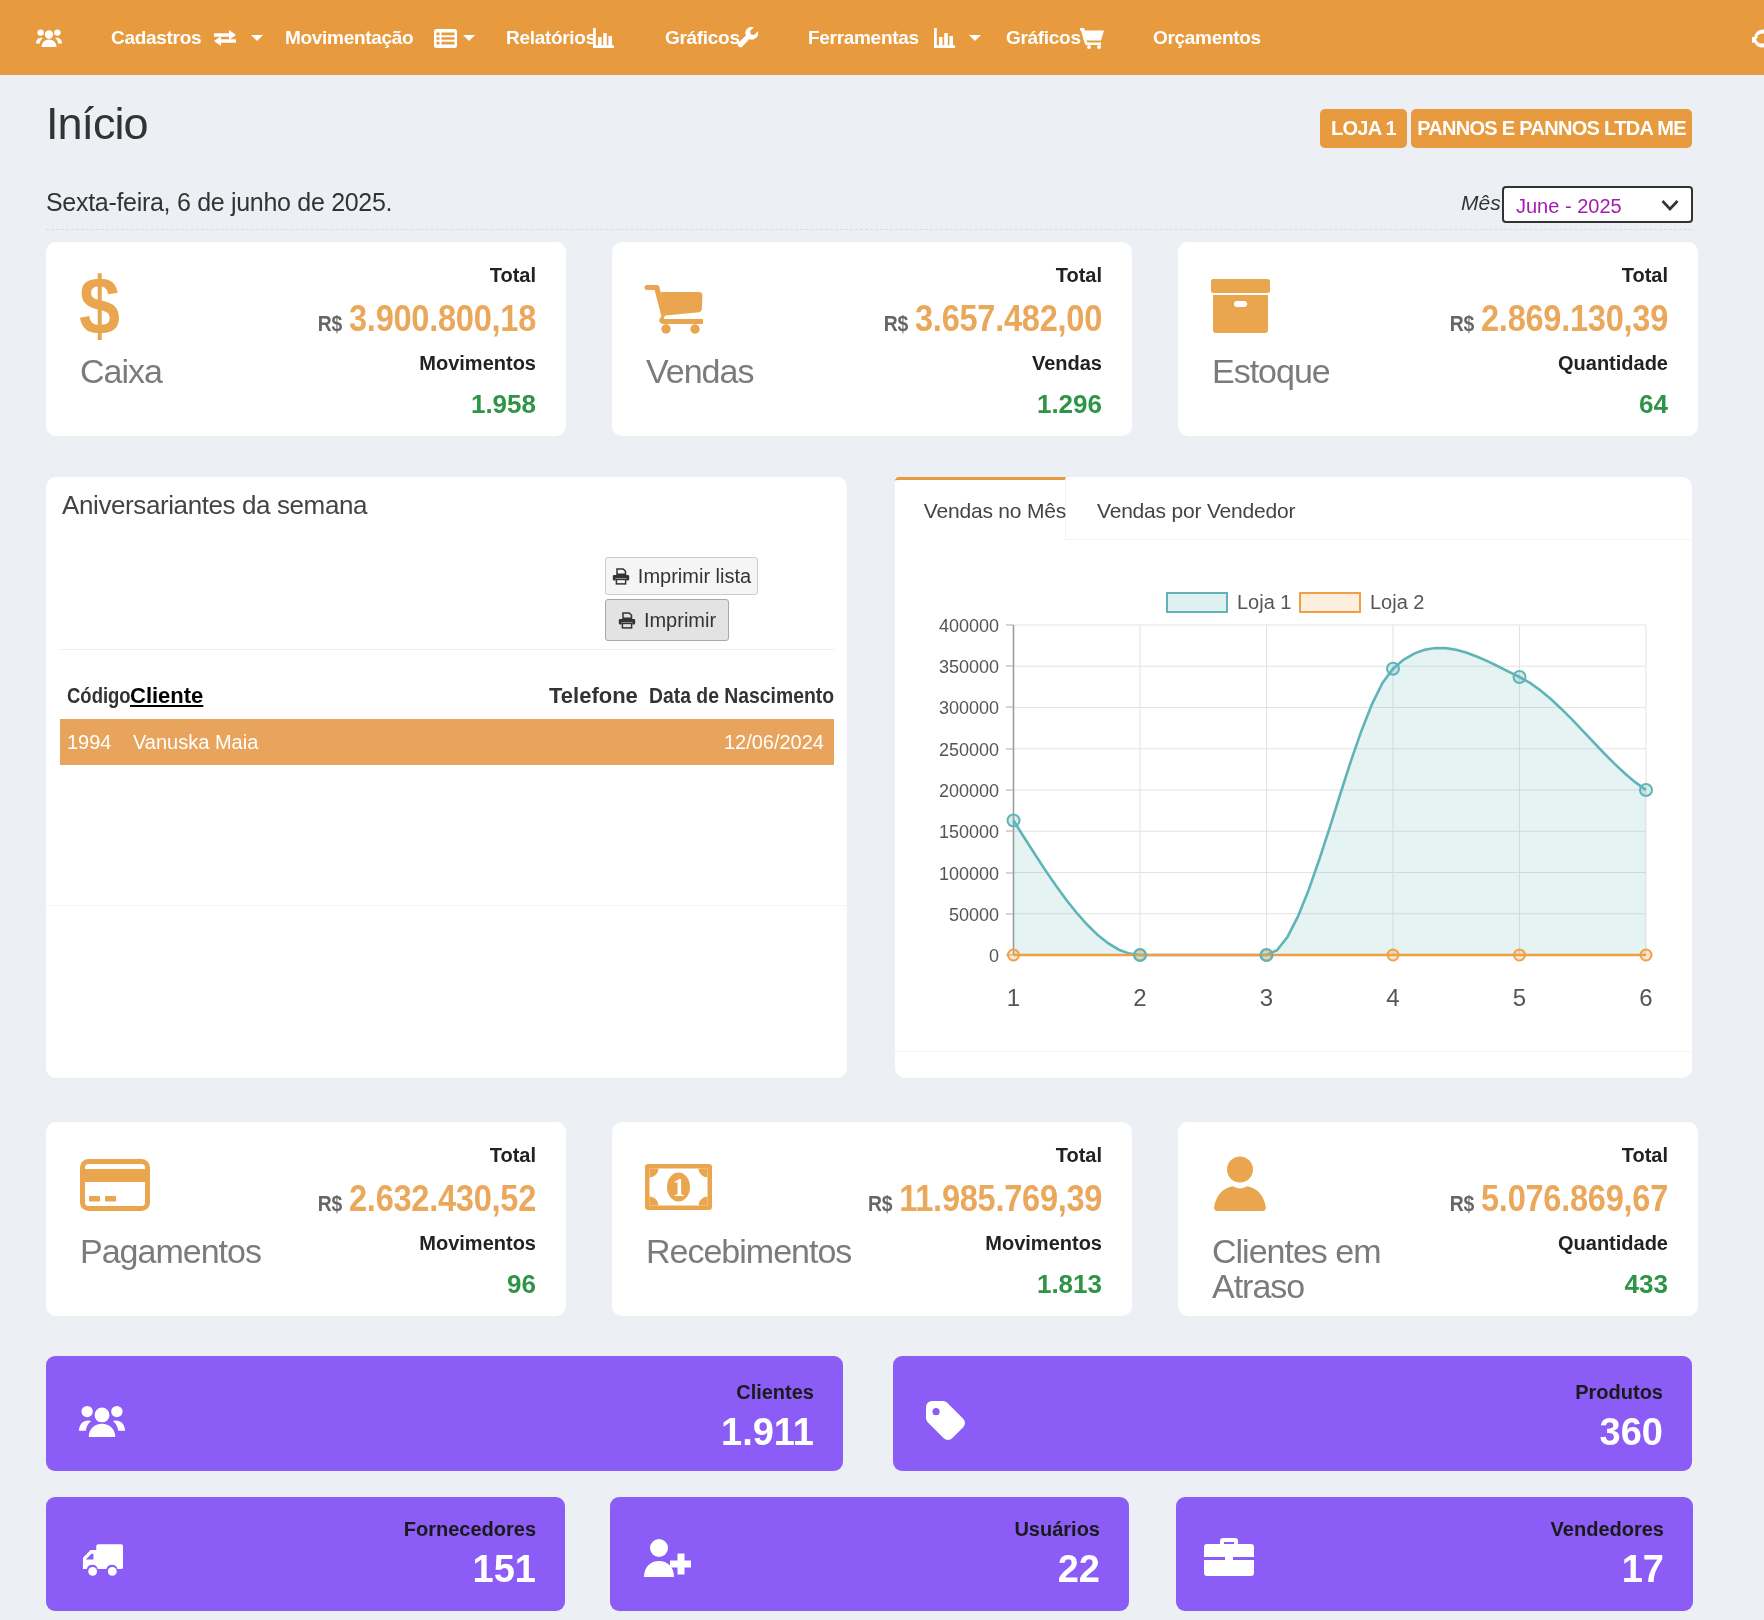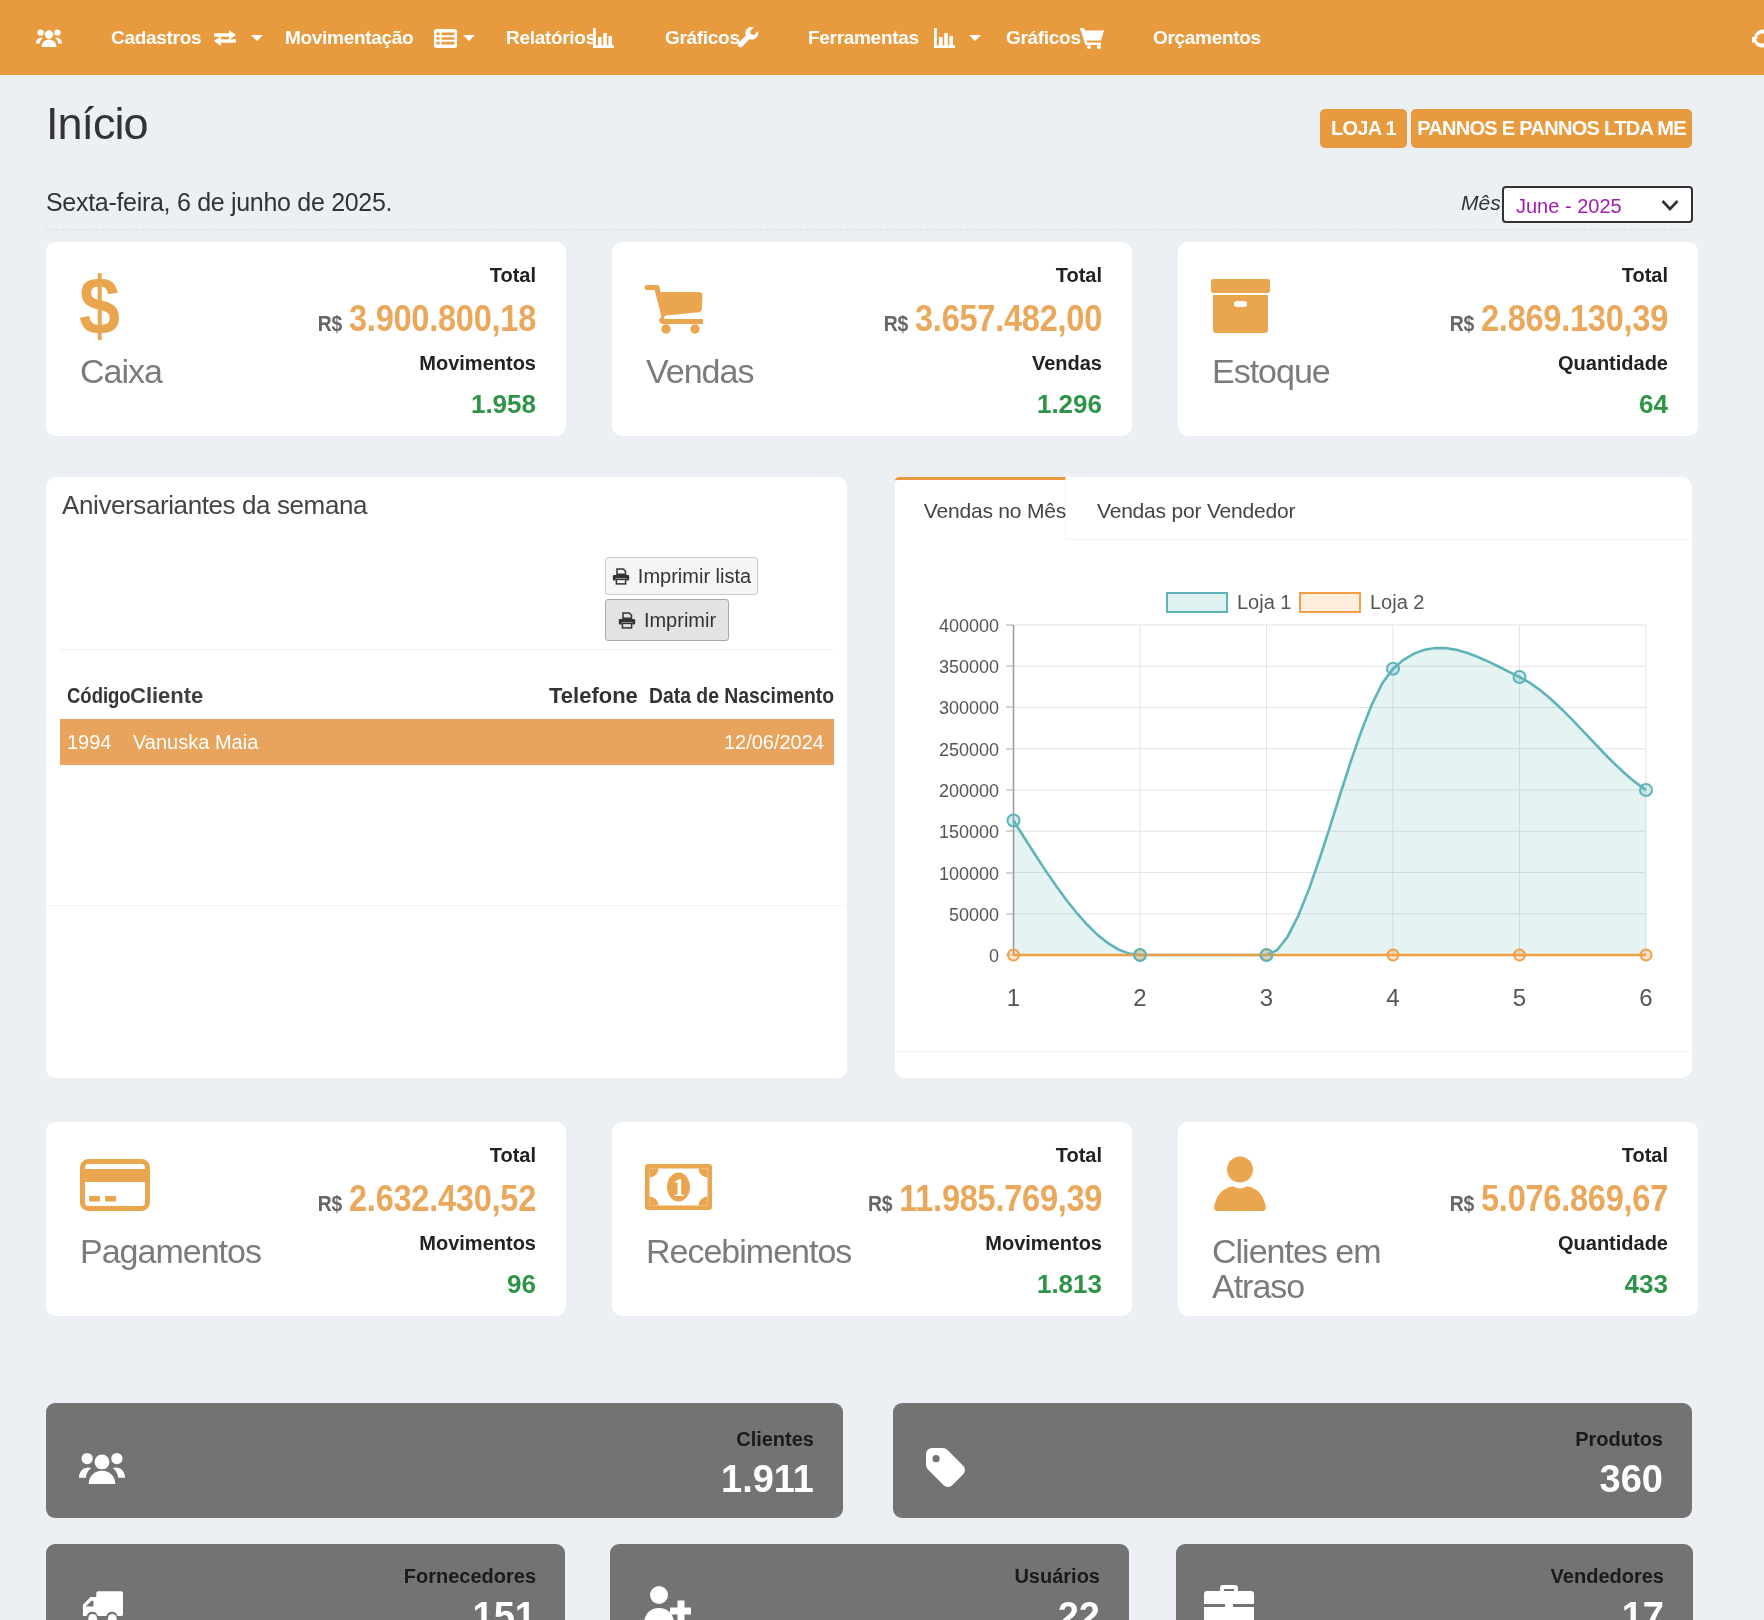--- a/index.html
+++ b/index.html
@@ -10,21 +10,21 @@
 .nav-item { position:absolute; top:0; height:75px; display:flex; align-items:center; color:#fff; font-size:19px; letter-spacing:-0.3px; font-weight:700; padding-top:1px; white-space:nowrap;gap:42px; }
 .nav-item svg { margin-right:7px; }
 .caret { display:inline-block; width:0; height:0; border-left:6px solid transparent; border-right:6px solid transparent; border-top:6px solid #fff; margin-left:8px; }
 .card { position:absolute; background:#fff; border-radius:10px; }
 .card .lbl { position:absolute; left:34px; top:112px; font-size:34px; letter-spacing:-1px; color:#7b7b7b; line-height:1.02; }
 .card .total { position:absolute; right:30px; top:22px; font-size:20px; font-weight:700; color:#222; }
 .card .money { position:absolute; right:30px; top:56px; font-size:37px; font-weight:700; letter-spacing:-0.3px; color:#eaa85c; white-space:nowrap; transform:scaleX(0.88); transform-origin:100% 50%; }
 .card .money .rs { font-size:22px; color:#666; margin-right:8px; font-weight:700; }
 .card .sub { position:absolute; right:30px; top:110px; font-size:20px; font-weight:700; color:#222; }
 .card .qty { position:absolute; right:30px; top:147px; font-size:26px; font-weight:700; color:#2e9447; }
-.tile { position:absolute; background:#737373; border-radius:9px;margin-top:47px; }
+.tile { position:absolute; background:#8b5cf6; border-radius:9px; }
 .tile .tlbl { position:absolute; right:29px; top:25px; font-size:20px; font-weight:700; color:#1a1a1a; }
 .tile .tval { position:absolute; right:29px; top:55px; font-size:38px; font-weight:700; color:#fff; }
 .btn-orange { position:absolute; background:#e79a3e; border-radius:5px; color:#fff; font-weight:700; font-size:20px; letter-spacing:-0.7px; display:flex; align-items:center; justify-content:center; }
 .tile.small .tlbl { top:21px; } .tile.small .tval { top:51px; }
 .btn-gray { position:absolute; background:#f5f5f5; border:1px solid #ccc; border-radius:3px; color:#333; font-size:20px; display:flex; align-items:center; justify-content:center; gap:8px; }
 </style>
 </head>
 <body>
 <div id="page">
   <div class="abs navbar"></div>
@@ -190,21 +190,21 @@
     <div class="btn-gray" style="left:559px;top:122px;width:124px;height:42px;background:#e3e3e3;border-color:#a8a8a8;">
       <svg width="18" height="17" viewBox="0 0 18 17">
           <path d="M5 1 h6.2 l2.3 2.3 v3 h-8.5 z" fill="none" stroke="#333" stroke-width="1.5"></path>
           <path d="M2 7 h14 a1.2 1.2 0 0 1 1.2 1.2 v3 a1.2 1.2 0 0 1-1.2 1.2 h-1.7 v-2.2 h-10.6 v2.2 h-1.7 a1.2 1.2 0 0 1-1.2-1.2 v-3 a1.2 1.2 0 0 1 1.2-1.2 z" fill="#333"></path>
           <rect x="4.4" y="11.4" width="9.2" height="4.5" fill="none" stroke="#333" stroke-width="1.5"></rect>
         </svg>
       Imprimir
     </div>
     <div class="abs" style="left:14px;top:172px;width:774px;border-top:1px solid #eee;"></div>
     <div class="abs" style="left:21px;top:206px;font-size:22px;font-weight:700;color:#333;transform:scaleX(0.84);transform-origin:0 0;">Código</div>
-    <div class="abs" style="left:84px;top:206px;font-size:22px;font-weight:700;color:#404040;">Cliente</div>
+    <div class="abs" style="left:84px;top:206px;font-size:22px;font-weight:700;color:#000000;text-decoration:underline;">Cliente</div>
     <div class="abs" style="left:503px;top:206px;font-size:22px;font-weight:700;color:#333;">Telefone</div>
     <div class="abs" style="left:603px;top:206px;font-size:22px;font-weight:700;color:#333;white-space:nowrap;transform:scaleX(0.88);transform-origin:0 0;">Data de Nascimento</div>
     <div class="abs" style="left:14px;top:242px;width:774px;height:46px;background:#e8a45c;color:#fff;font-size:20px;">
       <span style="position:absolute;left:7px;top:12px;">1994</span>
       <span style="position:absolute;left:73px;top:12px;">Vanuska Maia</span>
       <span style="position:absolute;right:10px;top:12px;">12/06/2024</span>
     </div>
     <div class="abs" style="left:0;top:428px;width:801px;border-top:1px solid #f4f4f4;"></div>
   </div>
 

